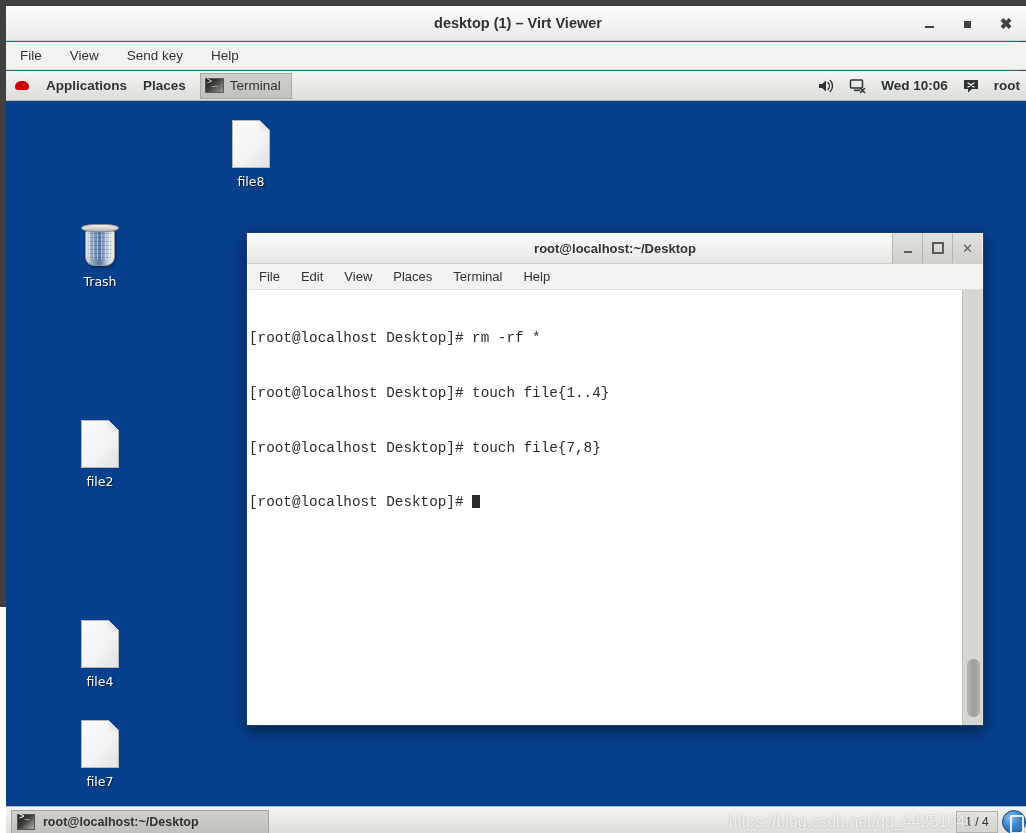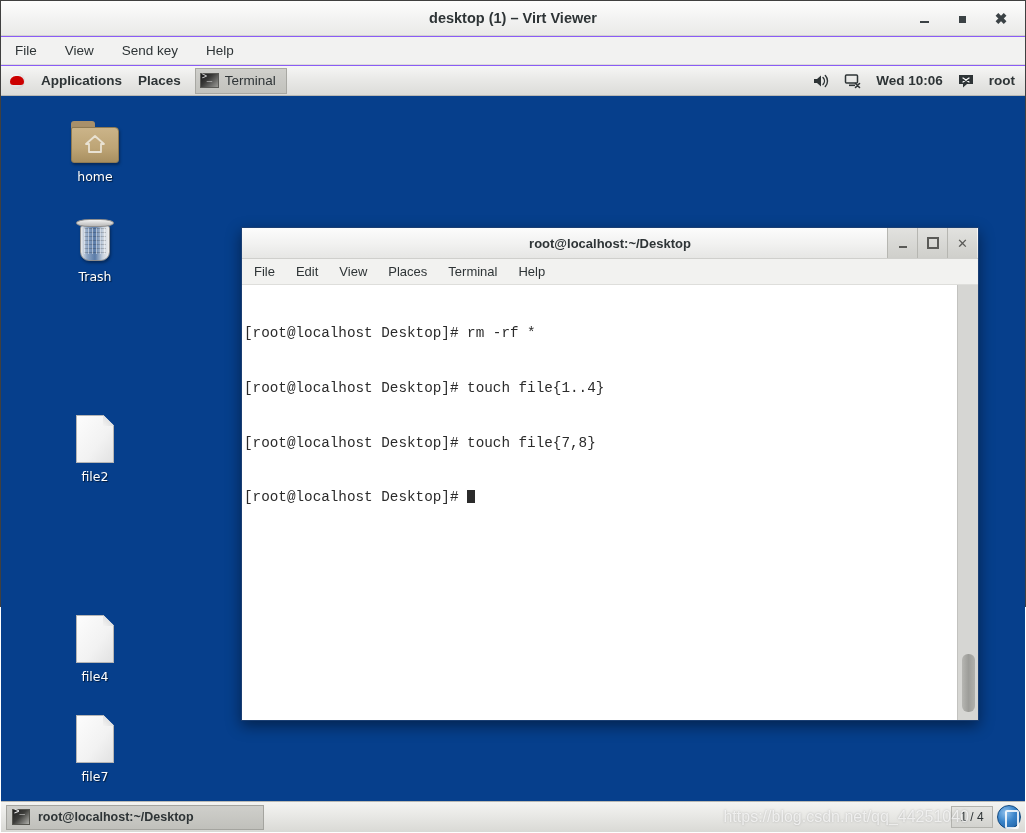--- a/index.html
+++ b/index.html
@@ -5,22 +5,22 @@
   * { box-sizing: border-box; margin: 0; padding: 0; }
   html, body {
     width: 1026px; height: 833px;
     font-family: "Liberation Sans", sans-serif;
     overflow: hidden;
     background: #ffffff;
   }
   #root {
     position: relative;
     width: 1026px; height: 607px;
-    background: #8b5cf6;
-    border: 1px solid #404040;
+    background: #0f766e;
+    border: 6px solid #404040;
   }
 
   
   .vv-titlebar {
     position: absolute; left: 0; top: 0; width: 1024px; height: 35px;
     background: linear-gradient(to bottom, #fdfdfd 0%, #f2f2f1 55%, #eaeae8 100%);
     border-bottom: 1px solid #d2d2d0;
   }
   .vv-title {
     position: absolute; left: 0; top: 0; width: 100%; height: 35px;
@@ -340,33 +340,30 @@
           <path d="M2 3 h14 v9 h-6 l-4 3.5 v-3.5 h-4 z" fill="#2e3436"></path>
           <path d="M6 6 l6 4 M12 6 l-6 4" stroke="#ffffff" stroke-width="1.3" stroke-linecap="round"></path>
         </svg>
       </span>
       <span class="lbl">root</span>
     </div>
   </div>
 
   <div class="desktop">
 
-    <div class="dicon" style="left:49px; top:15px;">
+
+    <div class="dicon" style="left:200px; top:15px;">
       <div class="glyph">
-        <div class="home-ic">
-          <div class="tab"></div>
-          <div class="front"></div>
-          <svg class="house" viewBox="0 0 22 20">
-            <path d="M11 2 L20 10 H17 V18 H5 V10 H2 Z" fill="none" stroke="#e9e2d2" stroke-width="1.8" stroke-linejoin="round"></path>
-          </svg>
-        </div>
-      </div>
-      <div class="lbl">home</div>
-    </div>
-
+        <div class="doc-ic">
+            <div class="body"></div>
+            <div class="fold"></div>
+          </div>
+      </div>
+      <div class="lbl">file8</div>
+    </div>
 
     <div class="dicon" style="left:49px; top:115px;">
       <div class="glyph">
         <div class="trash-ic">
           <div class="can">
               <div class="mesh"></div>
             </div>
           <div class="lid"></div>
         </div>
       </div>

